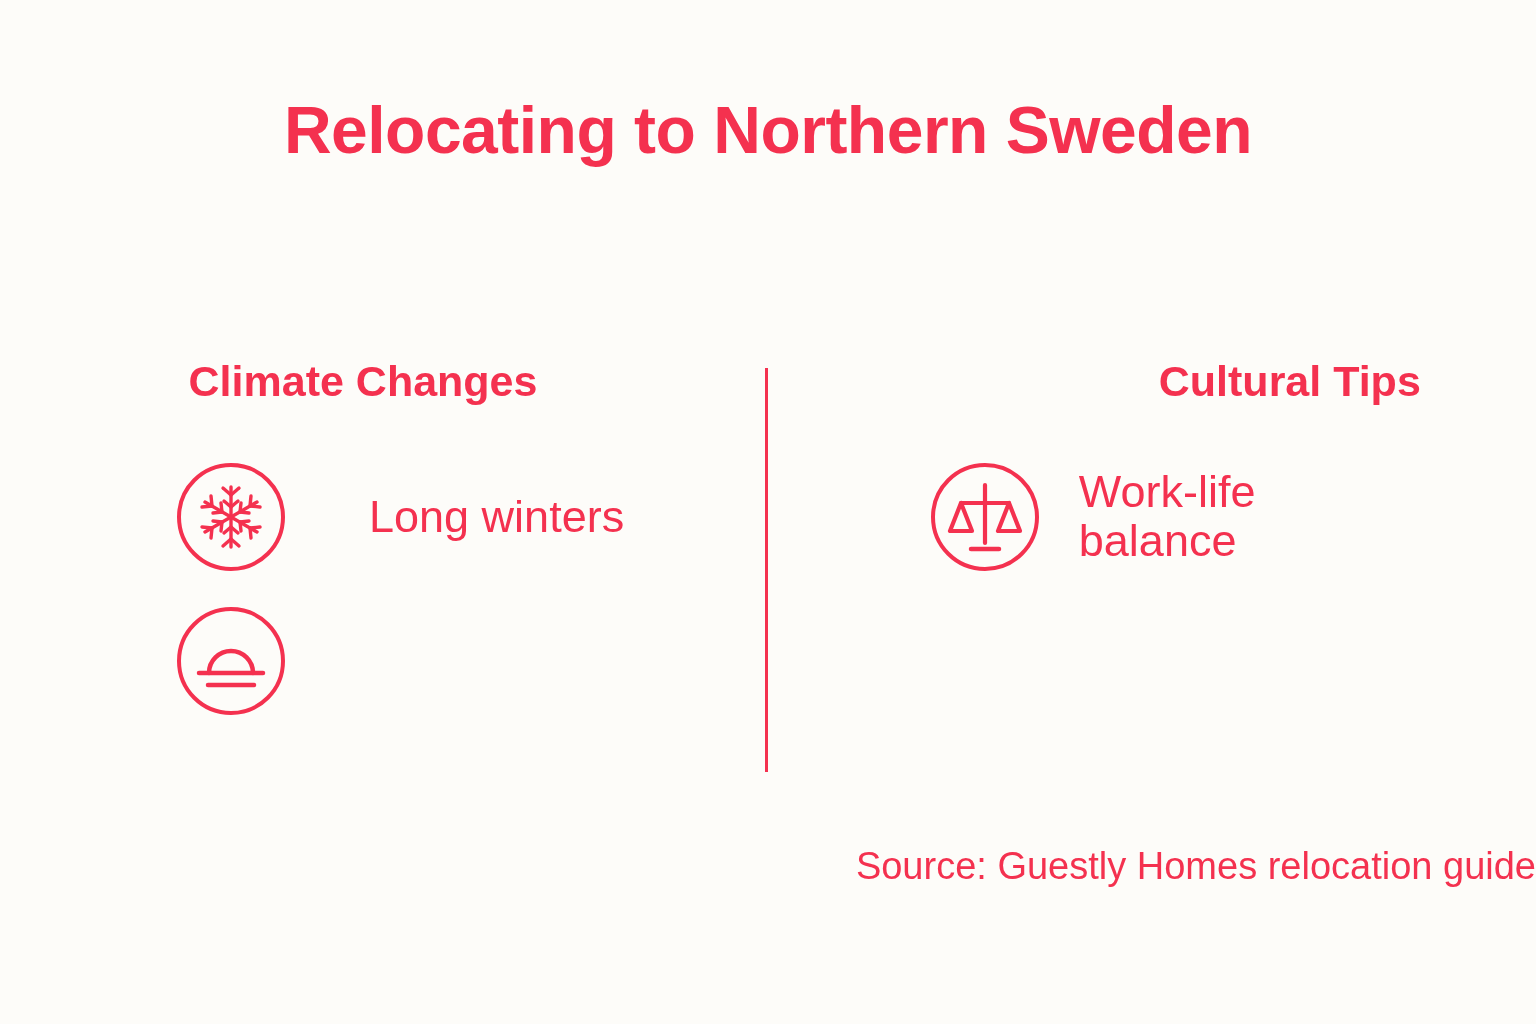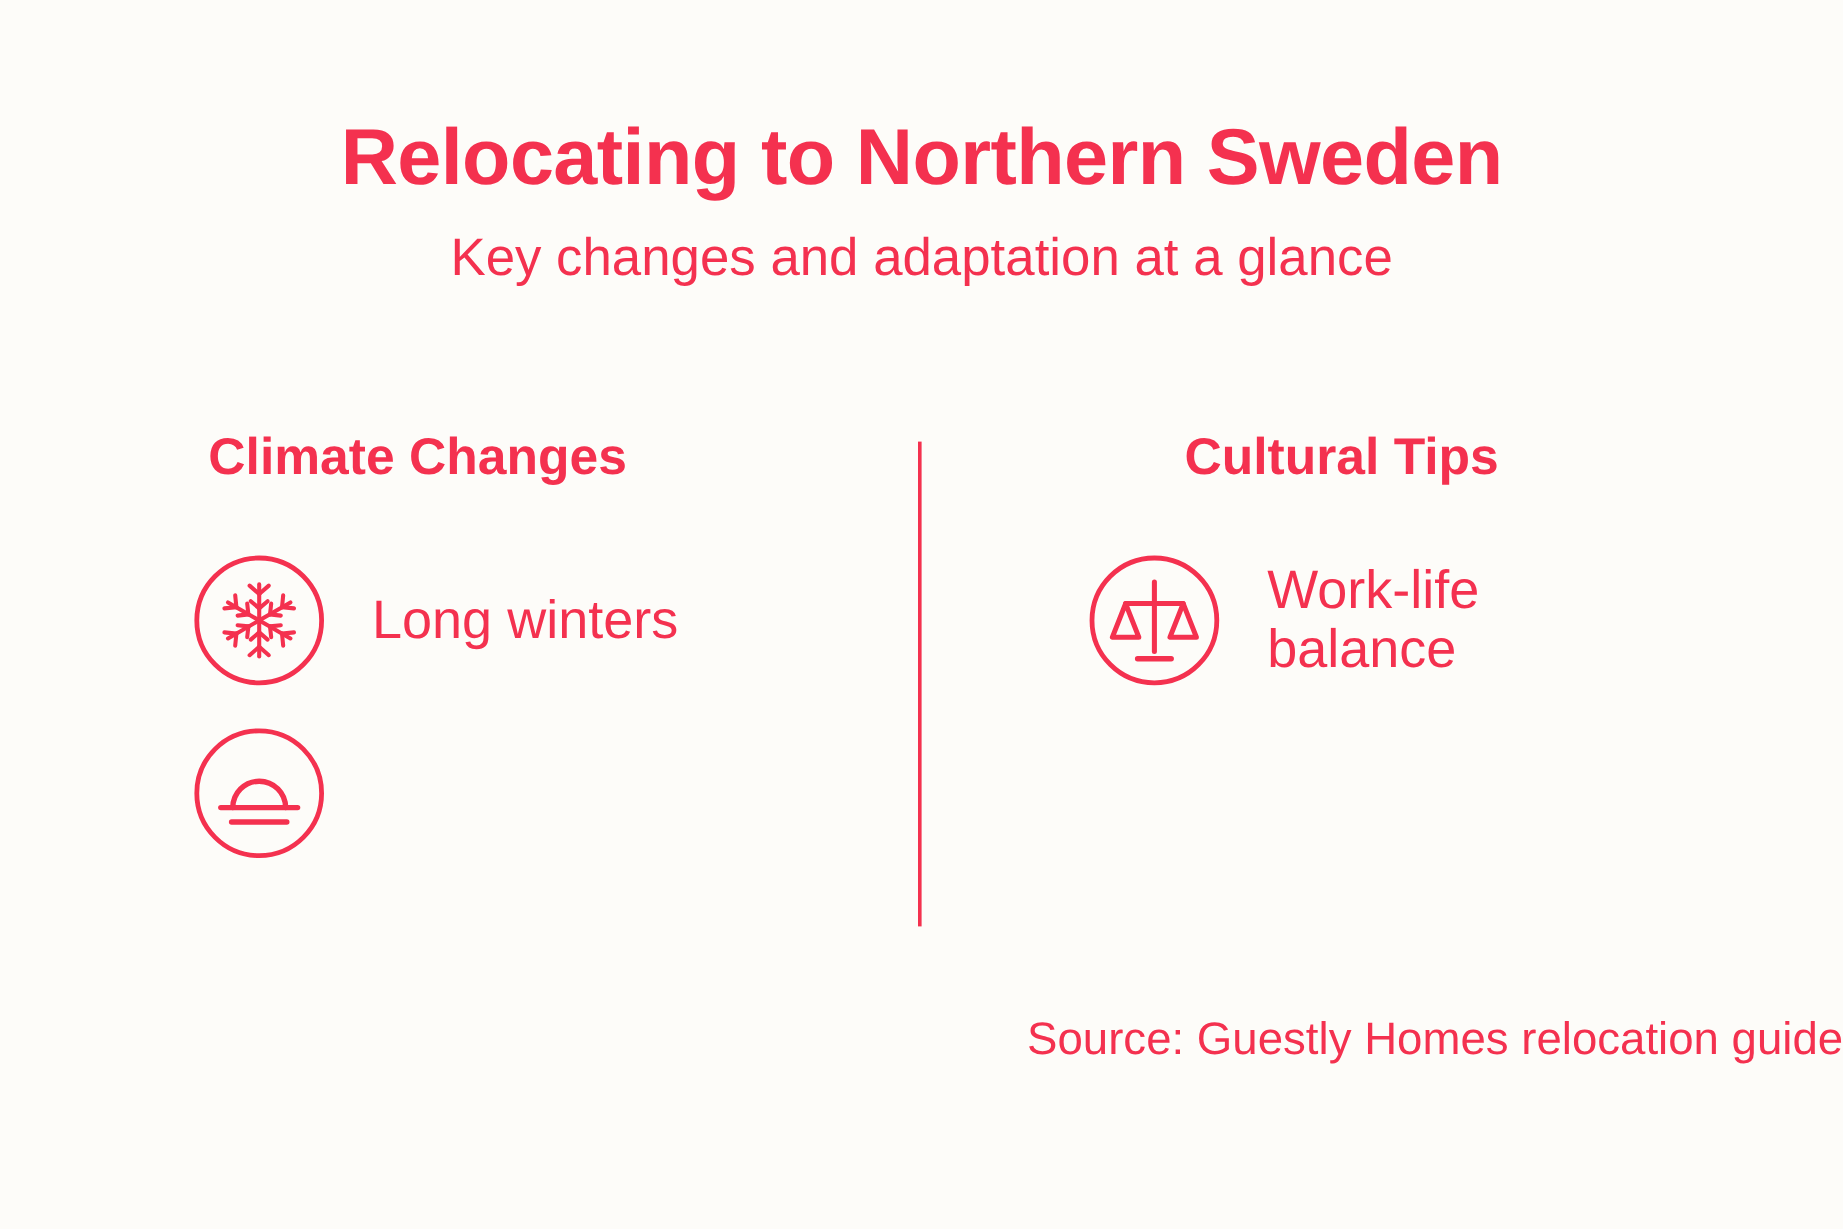--- a/index.html
+++ b/index.html
@@ -54,54 +54,56 @@
     top: 360px;
     left: 0;
     width: 1536px;
     display: flex;
     flex-direction: row;
     align-items: flex-start;
   }
   .col {
     width: 760px;
     box-sizing: border-box;
+    margin-left: 15px;
   }
   .col-left  { padding-left: 38px; }
   .col-right { padding-left: 78px; }
 
   .col-heading {
     font-size: 43px;
     font-weight: 700;
     line-height: 1;
     color: #F4314F;
     margin: 0 0 58px 0;
     text-align: center;
     width: 620px;
   }
   .col-right .col-heading {
     width: 560px;
+    text-align: right;
   }
 
   .divider {
     position: absolute;
     left: 765px;
     top: 8px;
     width: 3px;
     height: 404px;
     background: #F4314F;
   }
 
   
   .item {
     display: flex;
     flex-direction: row;
     align-items: center;
     margin-bottom: 32px;
   }
-  .col-left .item  { padding-left: 122px; }
+  .col-left .item  { padding-left: 122px; gap: 44px; }
   .col-right .item { padding-left: 68px; }
 
   .icon-circle {
     flex: 0 0 auto;
     width: 112px;
     height: 112px;
     display: block;
   }
   .item-label {
     font-size: 45px;
@@ -125,21 +127,20 @@
     white-space: nowrap;
   }
 </style>
 </head>
 <body>
 
 <div class="canvas">
 
   <div class="header">
     <h1 class="title">Relocating to Northern Sweden</h1>
-    <p class="subtitle">Key changes and adaptation at a glance</p>
   </div>
 
   <div class="columns">
 
     <div class="divider"></div>
 
     <div class="col col-left">
       <h2 class="col-heading">Climate Changes</h2>
 
       <div class="item">

